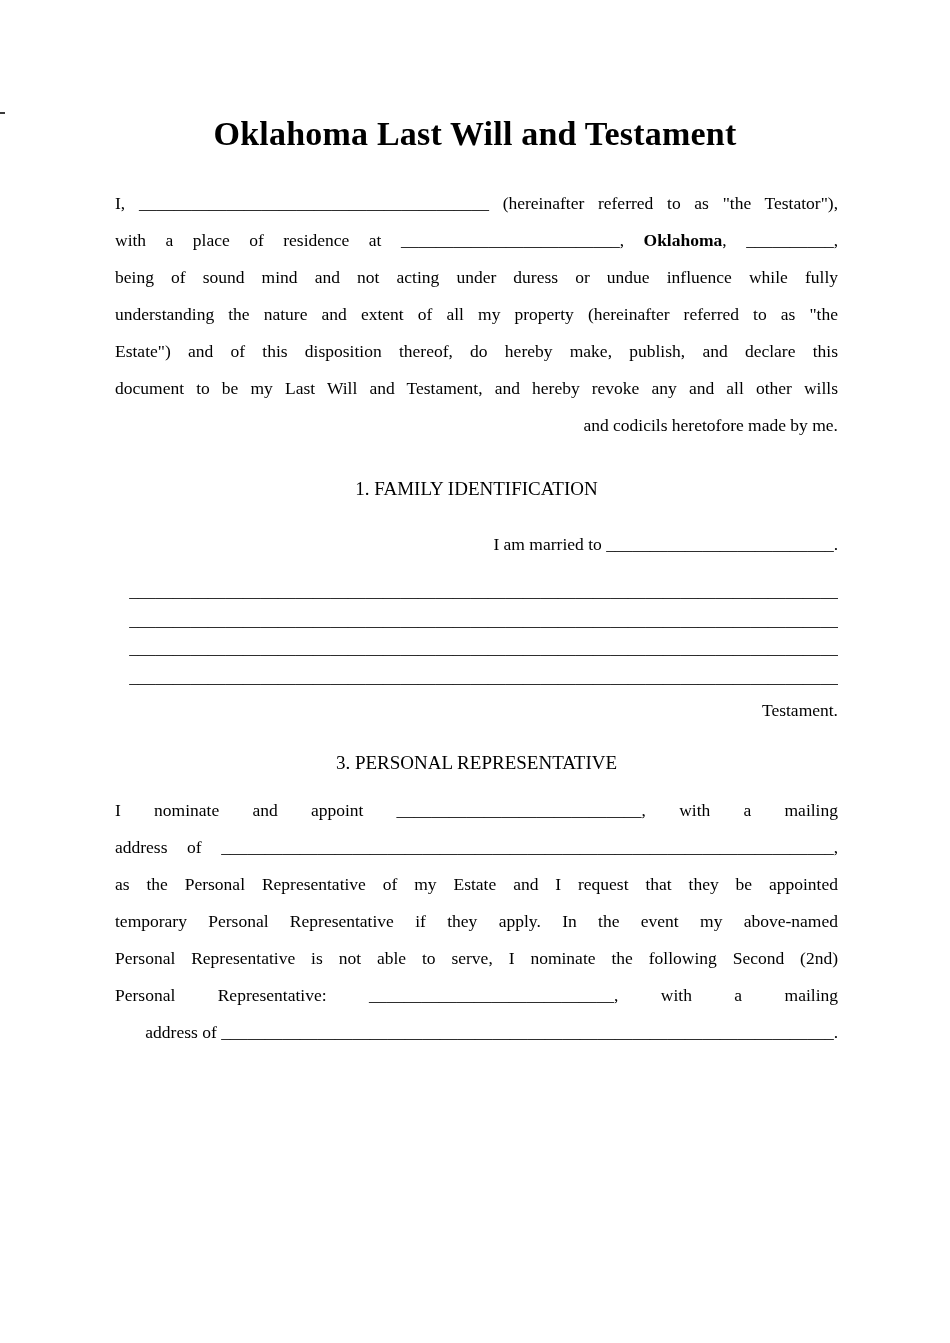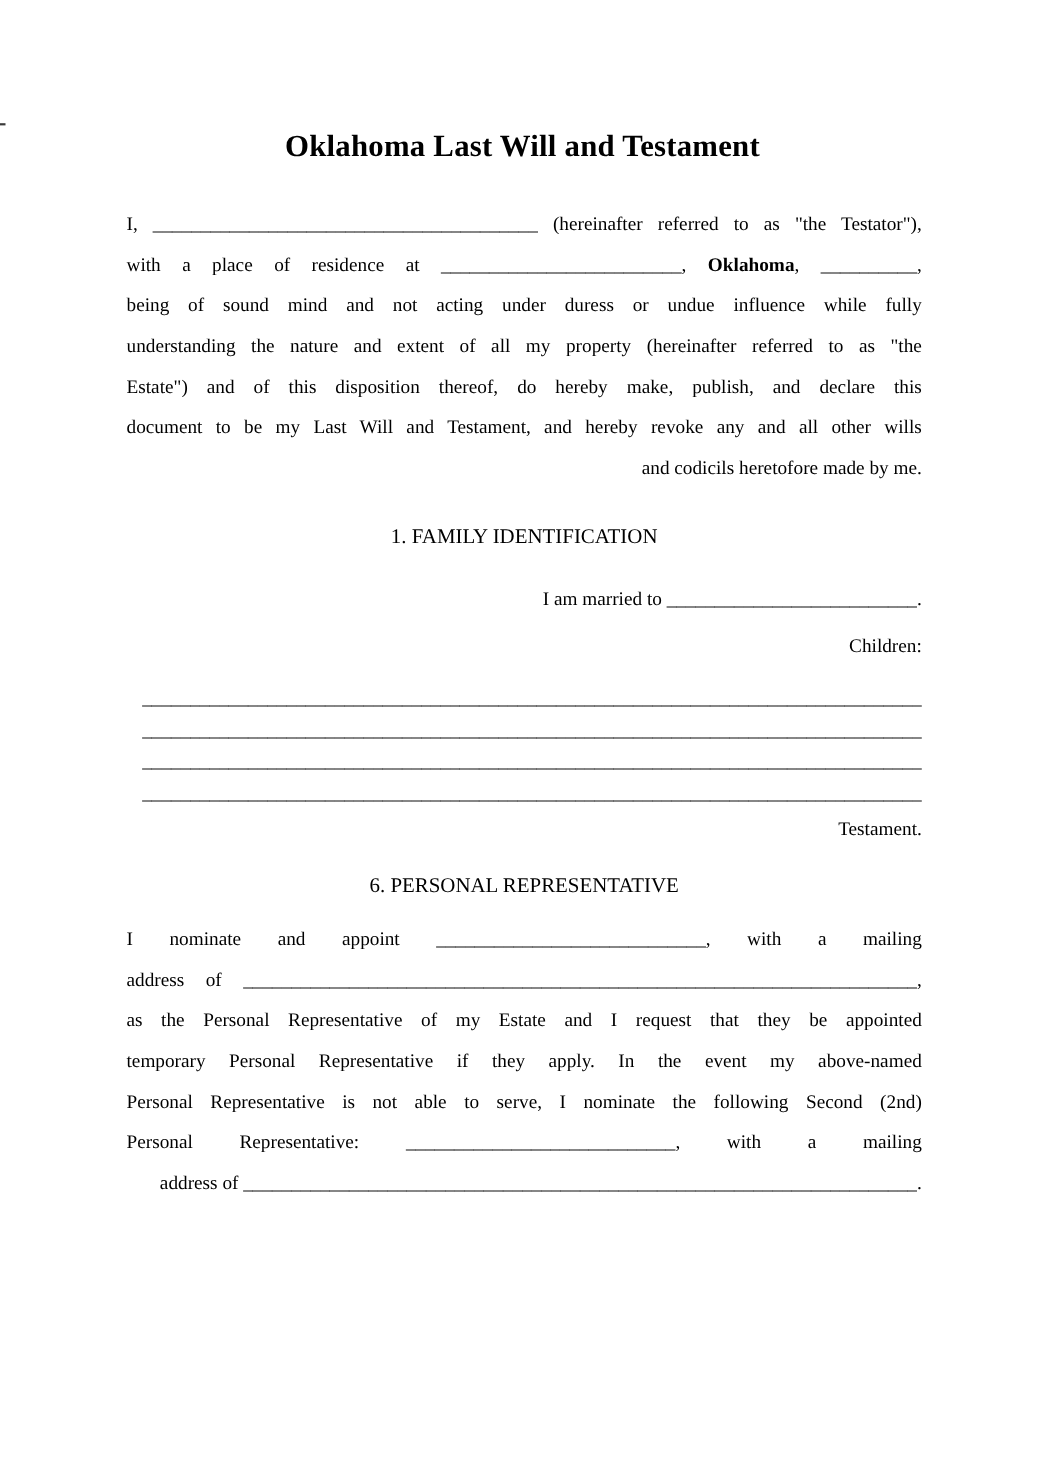--- a/index.html
+++ b/index.html
@@ -8,21 +8,21 @@
     background: #ffffff;
     overflow: hidden;
     font-family: "Liberation Serif", "DejaVu Serif", serif;
     color: #000000;
   }
   .page { position: relative; width: 950px; height: 1343px; background: #ffffff; }
   .artifact { position: absolute; left: 0; top: 0; width: 5px; height: 2px; background: #3a3a3a; }
   .content { padding-left: 115px; width: 723px; }
   .doc-title {
     margin-top: 112px; margin-bottom: 0;
-    font-size: 28px; font-weight: bold;
+    font-size: 34px; font-weight: bold;
     line-height: 44px; text-align: center;
     letter-spacing: 0.2px;
   }
   .para { font-size: 17.5px; }
   .ln { line-height: 37px; text-align: right; }
   .ln.j { text-align: justify; text-align-last: justify; }
   .p-opening { margin-top: 29px; }
   .sec-heading {
     font-size: 19px; font-weight: normal;
     line-height: 26px; text-align: center;
@@ -65,36 +65,33 @@
 
     <h2 class="sec-heading h1">1. FAMILY IDENTIFICATION</h2>
 
     <div class="para p-married">
       <div class="ln">
         <span>I am married to </span><span>__________________________</span><span>.</span>
       </div>
     </div>
 
 
-    <div class="para p-children-label">
-      <div class="ln">Children:</div>
-    </div>
 
     <div class="para fill-lines">
       <div class="ln">_________________________________________________________________________________</div>
       <div class="ln">_________________________________________________________________________________</div>
       <div class="ln">_________________________________________________________________________________</div>
       <div class="ln">_________________________________________________________________________________</div>
     </div>
 
     <div class="para p-child">
       <div class="ln">Testament.</div>
     </div>
 
-    <h2 class="sec-heading h2">6. PERSONAL REPRESENTATIVE</h2>
+    <h2 class="sec-heading h2">3. PERSONAL REPRESENTATIVE</h2>
 
     <div class="para p-rep">
       <div class="ln j">
         <span>I nominate and appoint </span><span>____________________________</span><span>, with a mailing</span>
       </div>
       <div class="ln j">
         <span>address of </span><span>______________________________________________________________________</span><span>,</span>
       </div>
       <div class="ln j">as the Personal Representative of my Estate and I request that they be appointed</div>
       <div class="ln j">temporary Personal Representative if they apply. In the event my above-named</div>

